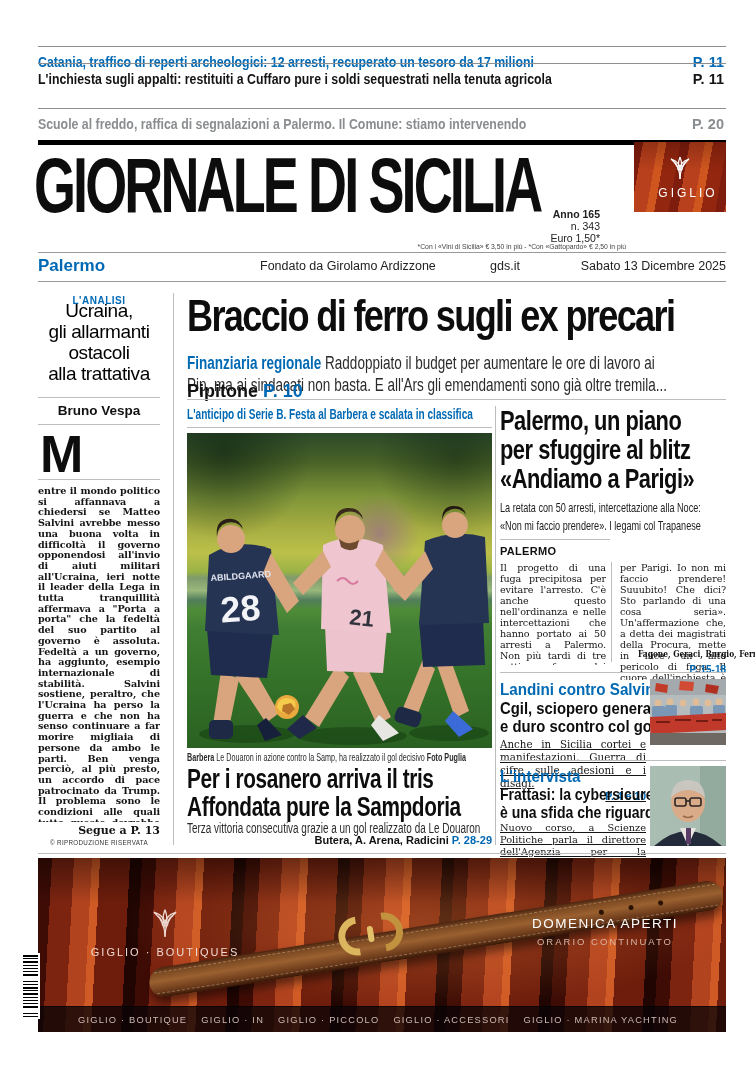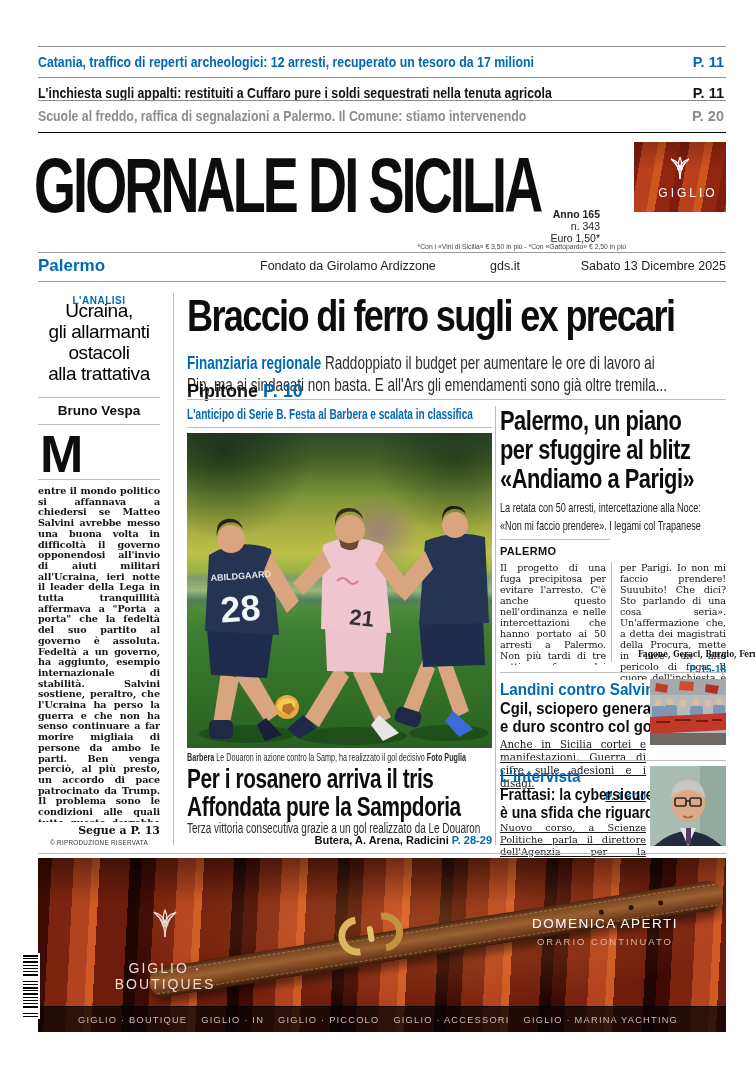--- a/index.html
+++ b/index.html
@@ -86,21 +86,21 @@
       linear-gradient(180deg,rgba(0,0,0,.40),rgba(0,0,0,0) 26%),
       radial-gradient(ellipse at 56% 38%, rgba(255,150,70,.30), rgba(255,150,70,0) 55%),
       repeating-linear-gradient(93deg,#3f0c05 0 14px,#7c2410 14px 36px,#b2431f 36px 54px,#cf5a25 54px 62px,#6e1d0c 62px 92px,#200502 92px 104px);}
   .belt{position:absolute;left:108px;top:66px;width:580px;height:30px;border-radius:15px;transform:rotate(-9deg);
     background:linear-gradient(180deg,#4a2410 0%,#7c4a22 18%,#9a6030 45%,#6b3a1a 80%,#361707 100%);
     box-shadow:0 6px 10px rgba(0,0,0,.5);}
   .belt .stitch{position:absolute;left:6px;right:6px;height:0;border-top:1px dashed rgba(240,220,190,.35);}
   .belt .hole{position:absolute;top:12px;width:5px;height:5px;border-radius:50%;background:#2a1204;}
   .buckle{position:absolute;left:300px;top:54px;transform:rotate(-9deg);}
   .ad-logo{position:absolute;left:52px;top:48px;width:150px;text-align:center;color:#eed9d1;}
-  .ad-logo .t{font-size:14px;letter-spacing:2px;margin-top:18px;text-align:center;}
+  .ad-logo .t{font-size:11px;letter-spacing:2px;margin-top:4px;text-align:center;}
   .ad-right{position:absolute;right:48px;top:58px;text-align:center;}
   .ad-right .l1{font-size:13.5px;font-weight:normal;letter-spacing:1.5px;color:#fff;}
   .ad-right .l2{font-size:9.5px;letter-spacing:2px;color:#d9b4a4;margin-top:5px;}
   .ad-bar{position:absolute;left:0;bottom:0;width:688px;height:26px;background:rgba(10,4,6,.78);border-top:1px solid rgba(0,0,0,.5);
     display:flex;align-items:center;gap:14px;padding:0 0 0 40px;box-sizing:border-box;}
   .ad-bar .store{font-size:9.3px;letter-spacing:1.2px;color:#cdb9b4;white-space:nowrap;}
 
   .barcode{left:21px;top:953px;width:15px;height:62px;background:
     repeating-linear-gradient(180deg,#000 0 1.6px,#fff 1.6px 3.4px,#000 3.4px 4.2px,#fff 4.2px 6.4px);
     border:2px solid #fff;}
@@ -108,25 +108,25 @@
 </head>
 <body>
 
 <div class="page">
 
   <div>
     <div class="teaser t-blue" style="top:46px;">
       <span class="t-text">Catania, traffico di reperti archeologici: 12 arresti, recuperato un tesoro da 17 milioni</span>
       <span class="t-page">P. 11</span>
     </div>
-    <div class="teaser t-black" style="top:77px;text-align:center;">
+    <div class="teaser t-black" style="top:63px;text-align:center;">
       <span class="t-text">L'inchiesta sugli appalti: restituiti a Cuffaro pure i soldi sequestrati nella tenuta agricola</span>
       <span class="t-page">P. 11</span>
     </div>
-    <div class="teaser t-gray" style="top:100px;border-bottom:1px solid #000000;">
+    <div class="teaser t-gray" style="top:108px;border-bottom:5px solid #000000;">
       <span class="t-text">Scuole al freddo, raffica di segnalazioni a Palermo. Il Comune: stiamo intervenendo</span>
       <span class="t-page">P. 20</span>
     </div>
   </div>
 
   <div class="abs mast-title">GIORNALE DI SICILIA</div>
   <div class="abs giglio-box">
     <span>
       <svg width="26" height="26" viewBox="0 0 24 26">
         <g stroke="#fff" stroke-width="1.2" fill="none">

